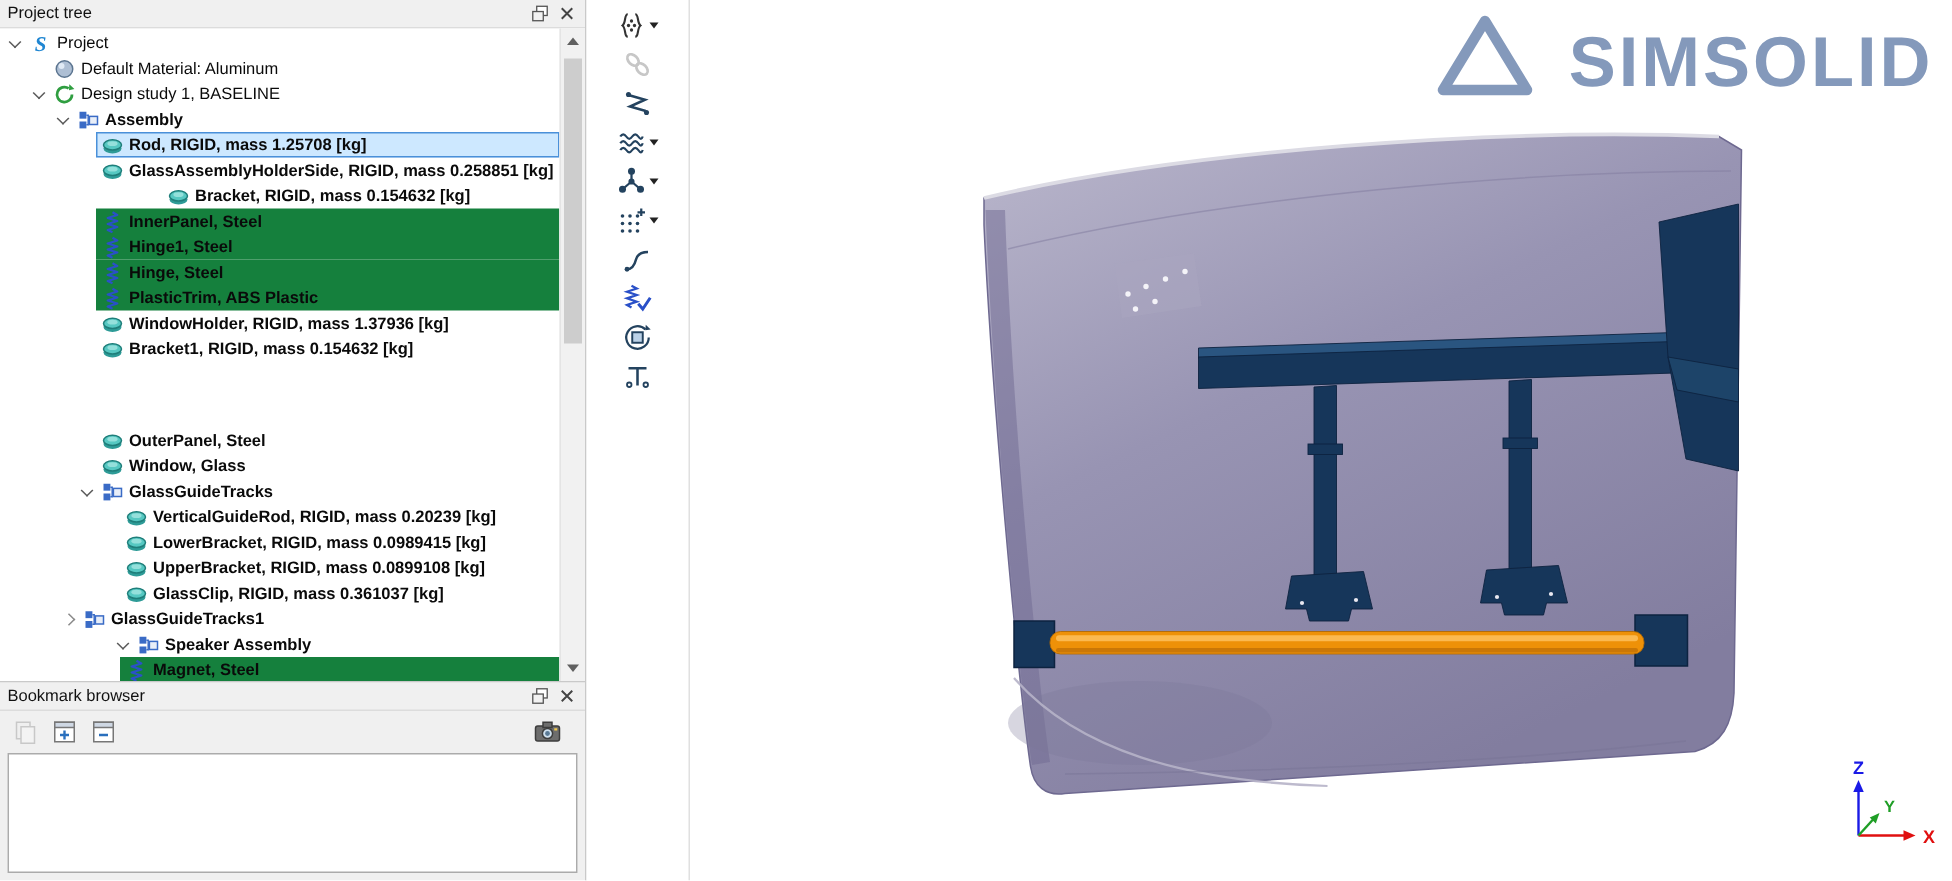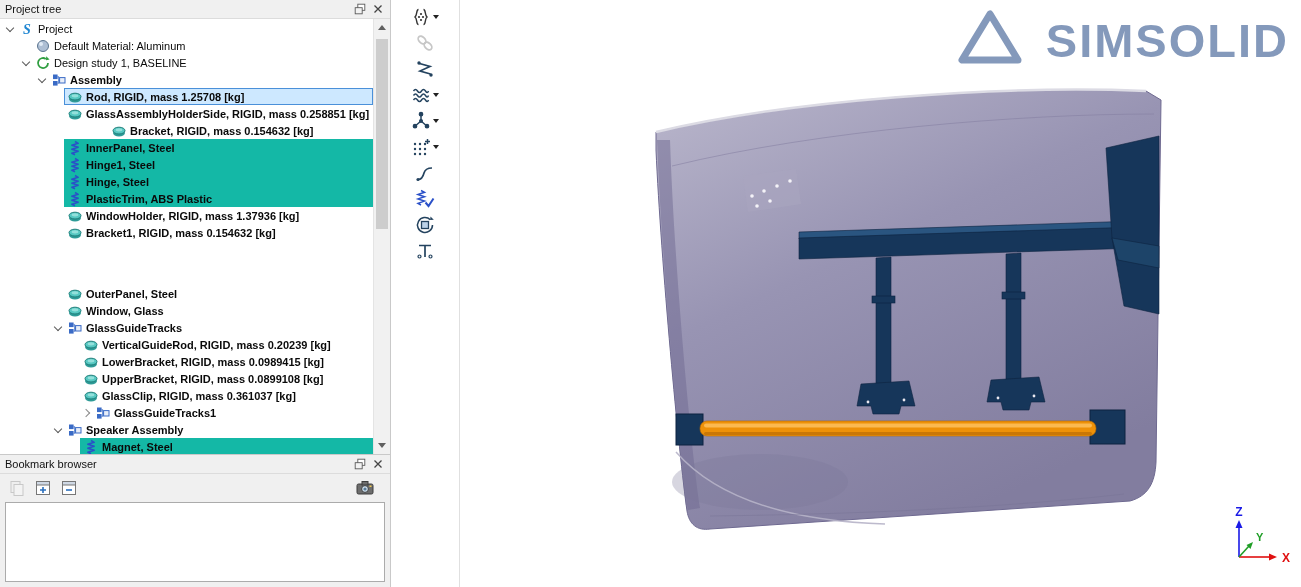--- a/index.html
+++ b/index.html
@@ -24,21 +24,21 @@
   
   .tree-wrap{flex:1;display:flex;min-height:0;background:#fff}
   .tree{flex:1;overflow:hidden;padding-top:1px}
   .tree-row{display:flex;align-items:center;height:17px;font-size:11px;white-space:nowrap;cursor:default}
   .expander{flex:0 0 12px;width:12px;height:12px;position:relative}
   .expander.open::before{content:"";position:absolute;left:3px;top:2px;width:5px;height:5px;
     border-right:1.4px solid #5a5a5a;border-bottom:1.4px solid #5a5a5a;transform:rotate(45deg)}
   .expander.closed::before{content:"";position:absolute;left:3px;top:3px;width:5px;height:5px;
     border-right:1.4px solid #8a8a8a;border-bottom:1.4px solid #8a8a8a;transform:rotate(-45deg)}
   .row-body{display:flex;align-items:center;flex:1;height:17px;padding:0 2px;border:1px solid transparent;min-width:0}
-  .row-body.highlight{background:#14b8a6}
+  .row-body.highlight{background:#15803d}
   .row-body.selected{background:#cde8ff;border-color:#4a90d9}
   .tree-icon{flex:0 0 16px;width:16px;height:16px;margin-right:3px}
   .tree-icon svg{width:16px;height:16px;display:block}
   .tree-label{color:#0a0a0a}
   .tree-label.b{font-weight:bold}
 
   
   .vscroll{flex:0 0 17px;background:#f1f1f1;border-left:1px solid #e4e4e4;position:relative}
   .vs-btn{position:absolute;left:0;width:16px;height:17px;display:flex;align-items:center;justify-content:center;cursor:pointer}
   .vs-up{top:0}.vs-down{bottom:0}
@@ -334,35 +334,35 @@
                 <span class="tree-icon">
                   <svg viewBox="0 0 16 16">
                     <ellipse cx="8" cy="10" rx="6" ry="3.4" fill="#2e9b97"></ellipse>
                     <ellipse cx="8" cy="7.6" rx="6" ry="3.4" fill="#56c8c2" stroke="#1f7e7a"></ellipse>
                     <ellipse cx="8" cy="6.8" rx="3.4" ry="1.6" fill="#9fe4df" opacity="0.85"></ellipse>
                   </svg>
                 </span>
                 <span class="tree-label b">GlassClip, RIGID, mass 0.361037 [kg]</span>
               </span>
             </div>
-            <div class="tree-row" style="padding-left: 80px;">
+            <div class="tree-row" style="padding-left: 40px;">
               <span class="expander closed"></span>
               <span class="row-body">
                 <span class="tree-icon">
                   <svg viewBox="0 0 16 16">
                     <rect x="2" y="2.5" width="4.6" height="4.6" fill="#3a6bc6"></rect>
                     <rect x="2" y="9" width="4.6" height="4.6" fill="#3a6bc6"></rect>
                     <rect x="8.6" y="5.6" width="5.4" height="5.4" fill="#e8eef8" stroke="#3a6bc6"></rect>
                     <path d="M6.6 4.8H7.8V11.2H6.6 M7.8 8.3h0.8" fill="none" stroke="#3a6bc6"></path>
                   </svg>
                 </span>
                 <span class="tree-label b">GlassGuideTracks1</span>
               </span>
             </div>
-            <div class="tree-row" style="padding-left: 52px;">
+            <div class="tree-row" style="padding-left: 76px;">
               <span class="expander open"></span>
               <span class="row-body">
                 <span class="tree-icon">
                   <svg viewBox="0 0 16 16">
                     <rect x="2" y="2.5" width="4.6" height="4.6" fill="#3a6bc6"></rect>
                     <rect x="2" y="9" width="4.6" height="4.6" fill="#3a6bc6"></rect>
                     <rect x="8.6" y="5.6" width="5.4" height="5.4" fill="#e8eef8" stroke="#3a6bc6"></rect>
                     <path d="M6.6 4.8H7.8V11.2H6.6 M7.8 8.3h0.8" fill="none" stroke="#3a6bc6"></path>
                   </svg>
                 </span>

